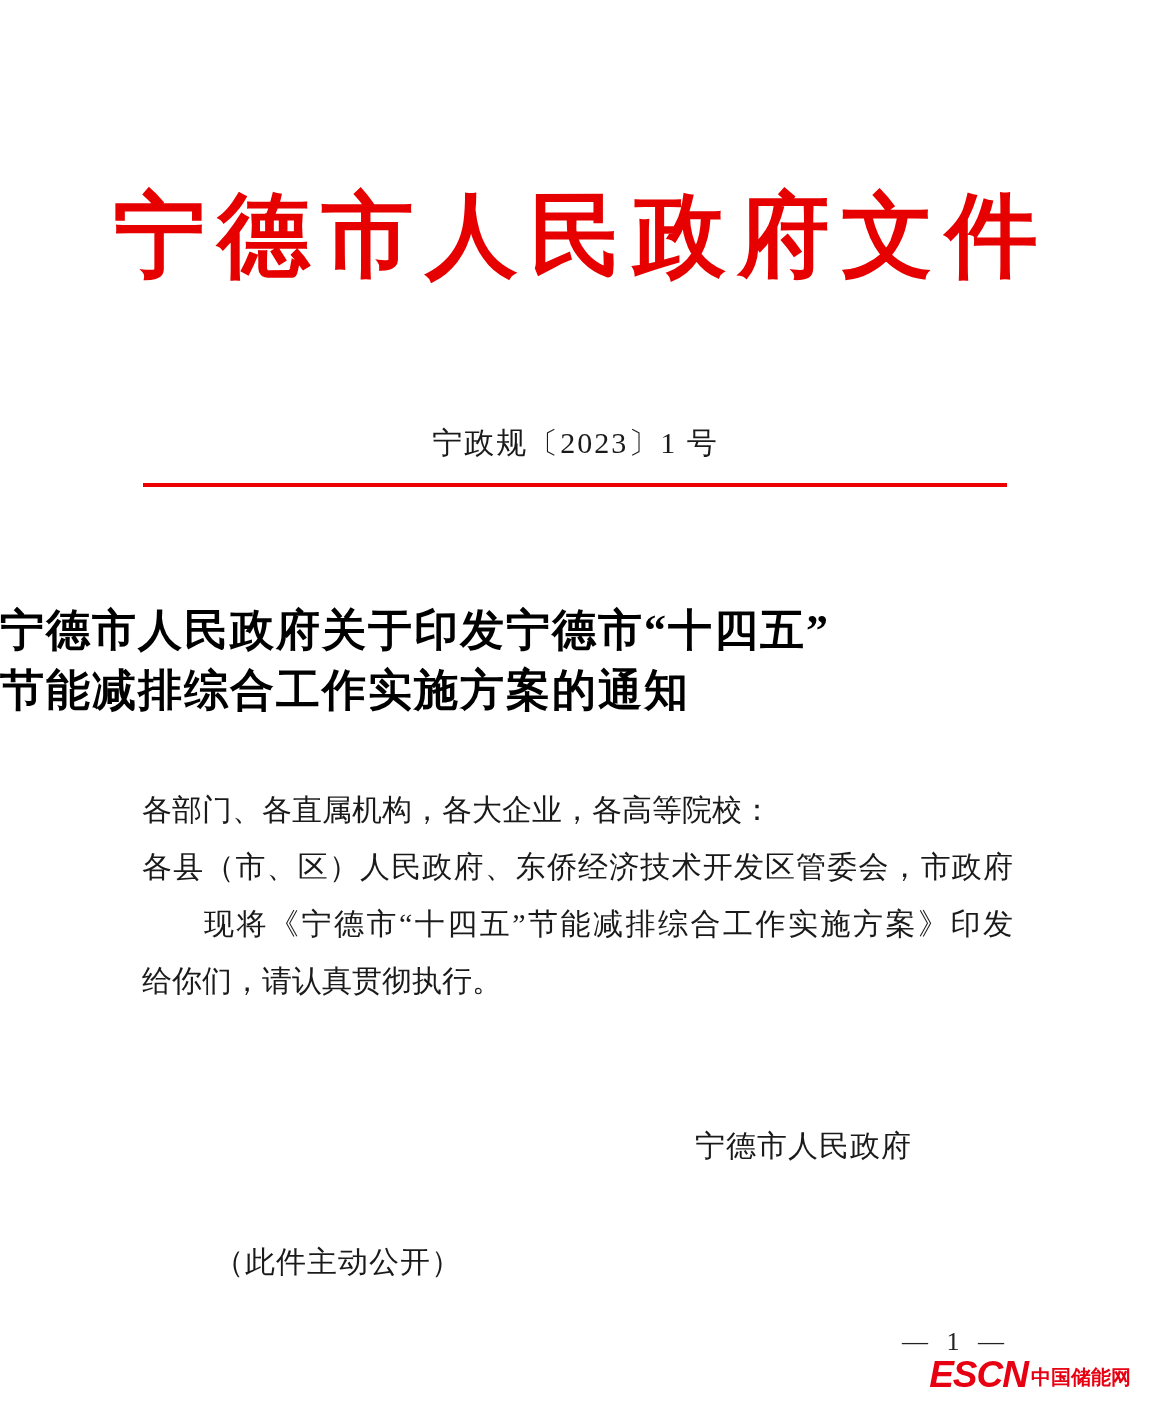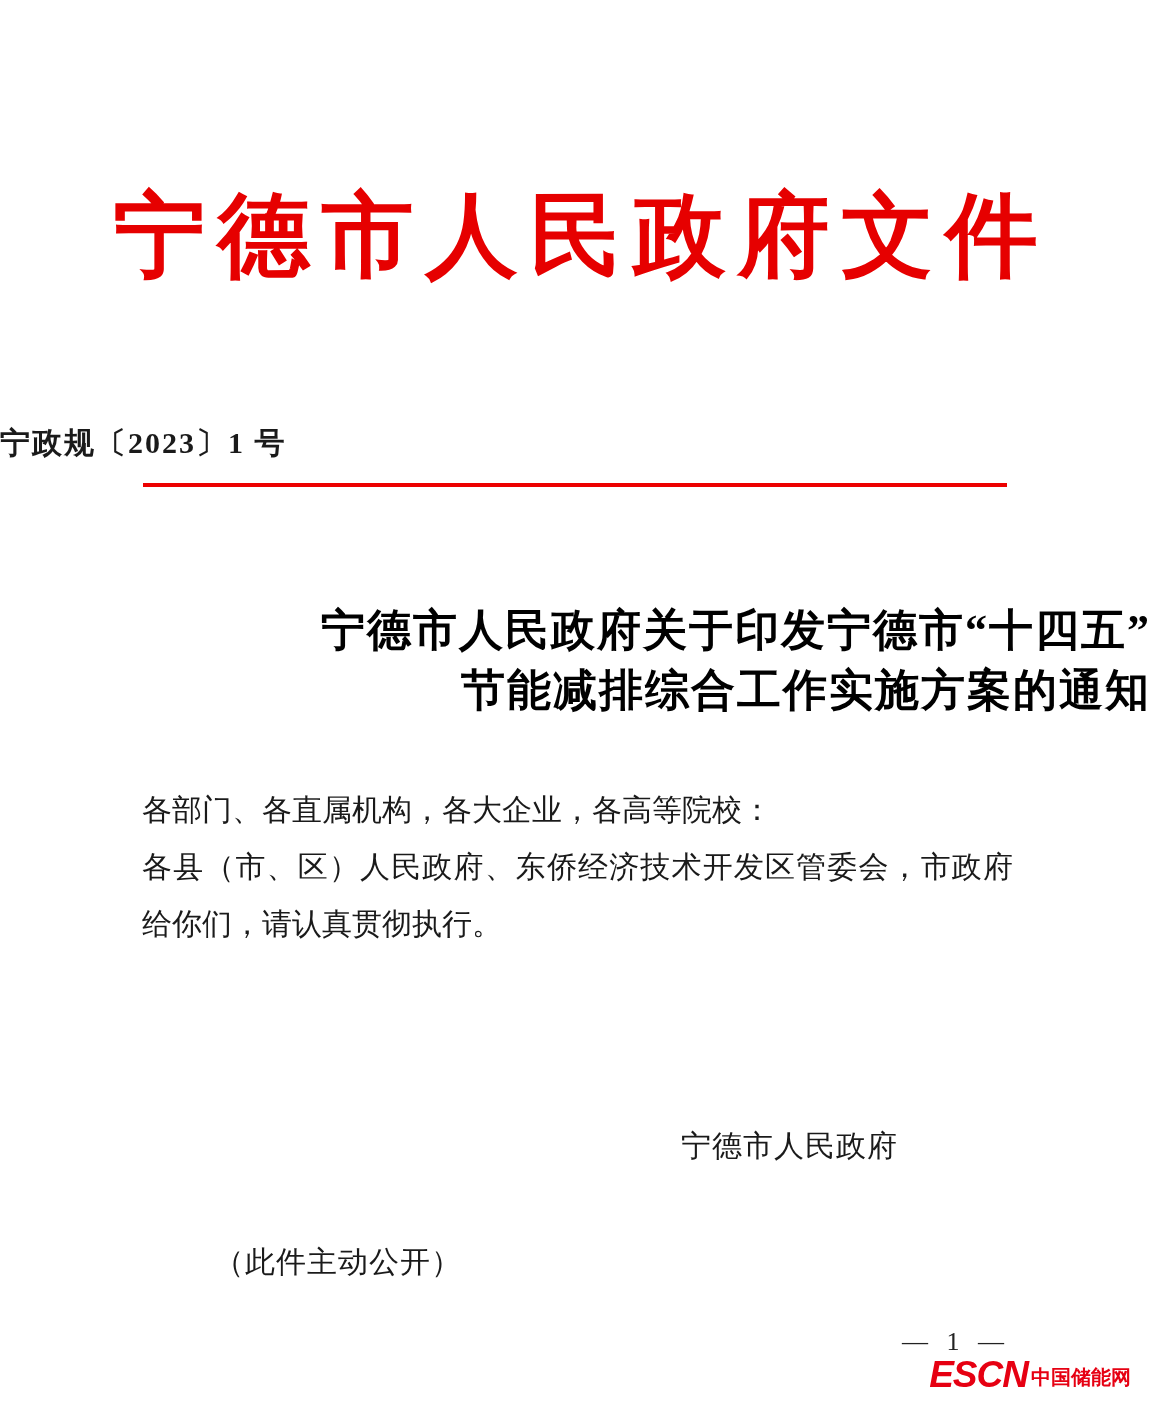--- a/index.html
+++ b/index.html
@@ -32,41 +32,40 @@
     letter-spacing: 12px;
     text-indent: 12px;
     color: var(--header-red);
     white-space: nowrap;
   }
   .doc-number {
     position: absolute;
     top: 424px;
     left: 0;
     right: 0;
-    text-align: left;
+    text-align: center;
     font-size: 30px;
     line-height: 38px;
     letter-spacing: 2px;
     color: var(--text-black);
-    font-weight: bold;
   }
   .divider {
     position: absolute;
     top: 483px;
     left: 143px;
     width: 864px;
     height: 4px;
     background: var(--divider-red);
   }
   .doc-title {
     position: absolute;
     top: 601px;
     left: 0;
     right: 0;
-    text-align: right;
+    text-align: left;
     font-weight: 700;
     font-size: 44px;
     line-height: 60px;
     letter-spacing: 2px;
     color: #000000;
   }
   .body-block {
     position: absolute;
     top: 781px;
     left: 142px;
@@ -78,21 +77,21 @@
   .body-line { white-space: nowrap; }
   .body-line.fill {
     white-space: normal;
     text-align: justify;
     text-align-last: justify;
   }
   .body-line.indent { padding-left: 62px; }
   .signature {
     position: absolute;
     top: 1117px;
-    right: 253px;
+    right: 239px;
     text-align: center;
     font-size: 30px;
     line-height: 58px;
     color: var(--text-black);
   }
   .sig-org { letter-spacing: 1px; }
   .disclosure {
     position: absolute;
     top: 1243px;
     left: 214px;
@@ -147,20 +146,21 @@
   <div class="divider"></div>
 
   <div class="doc-title">
     <div class="title-line">宁德市人民政府关于印发宁德市“十四五”</div>
     <div class="title-line">节能减排综合工作实施方案的通知</div>
   </div>
 
   <div class="body-block">
     <div class="body-line">各部门、各直属机构，各大企业，各高等院校：</div>
     <div class="body-line fill">各县（市、区）人民政府、东侨经济技术开发区管委会，市政府</div>
+    <div class="body-line fill indent">现将《宁德市“十四五”节能减排综合工作实施方案》印发</div>
     <div class="body-line">给你们，请认真贯彻执行。</div>
   </div>
 
   <div class="signature">
     <div class="sig-org">宁德市人民政府</div>
   </div>
 
   <div class="disclosure">（此件主动公开）</div>
 
   <div class="page-number">— 1 —</div>

